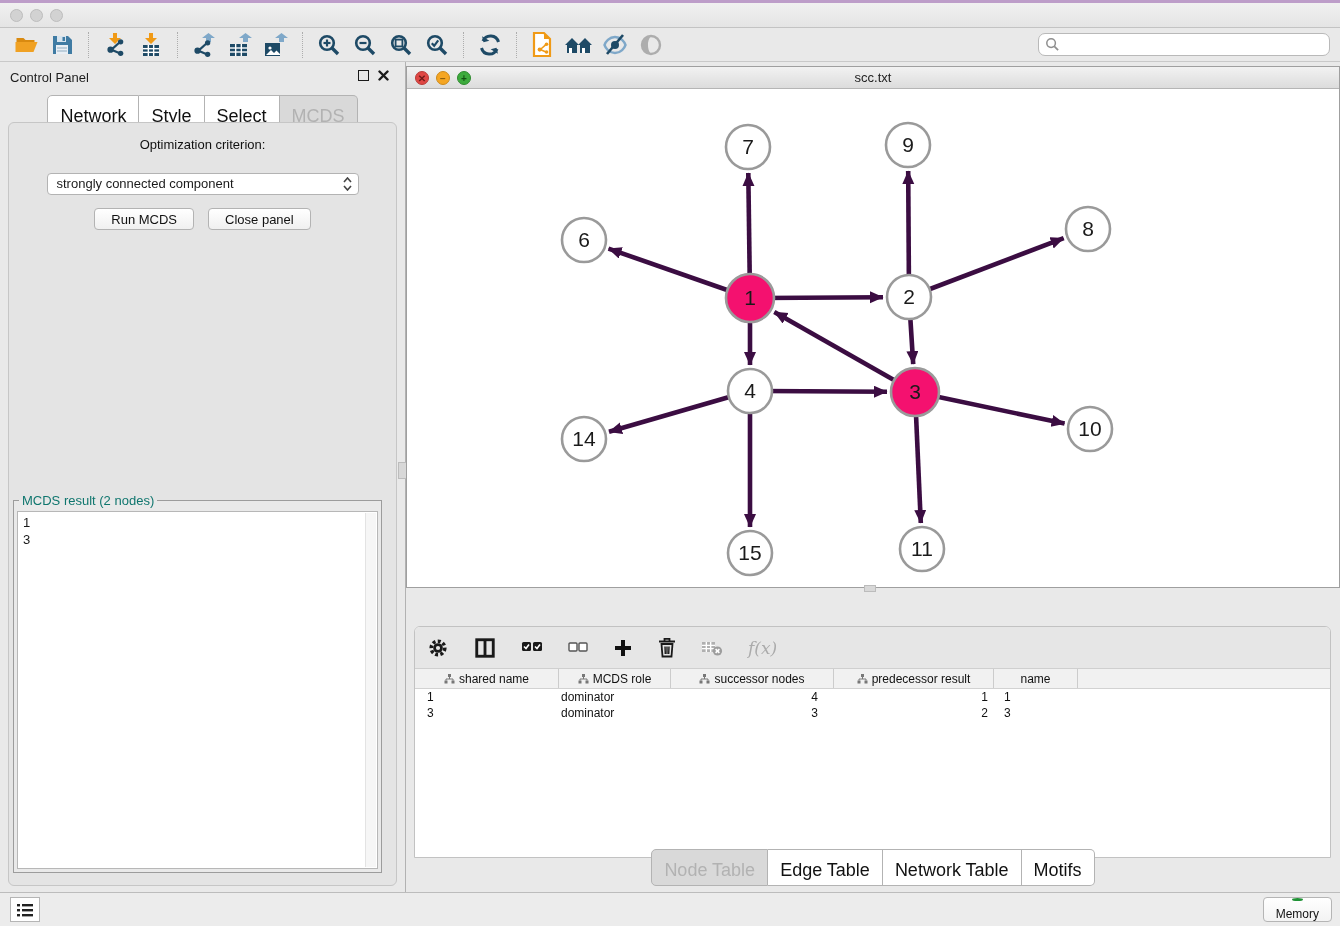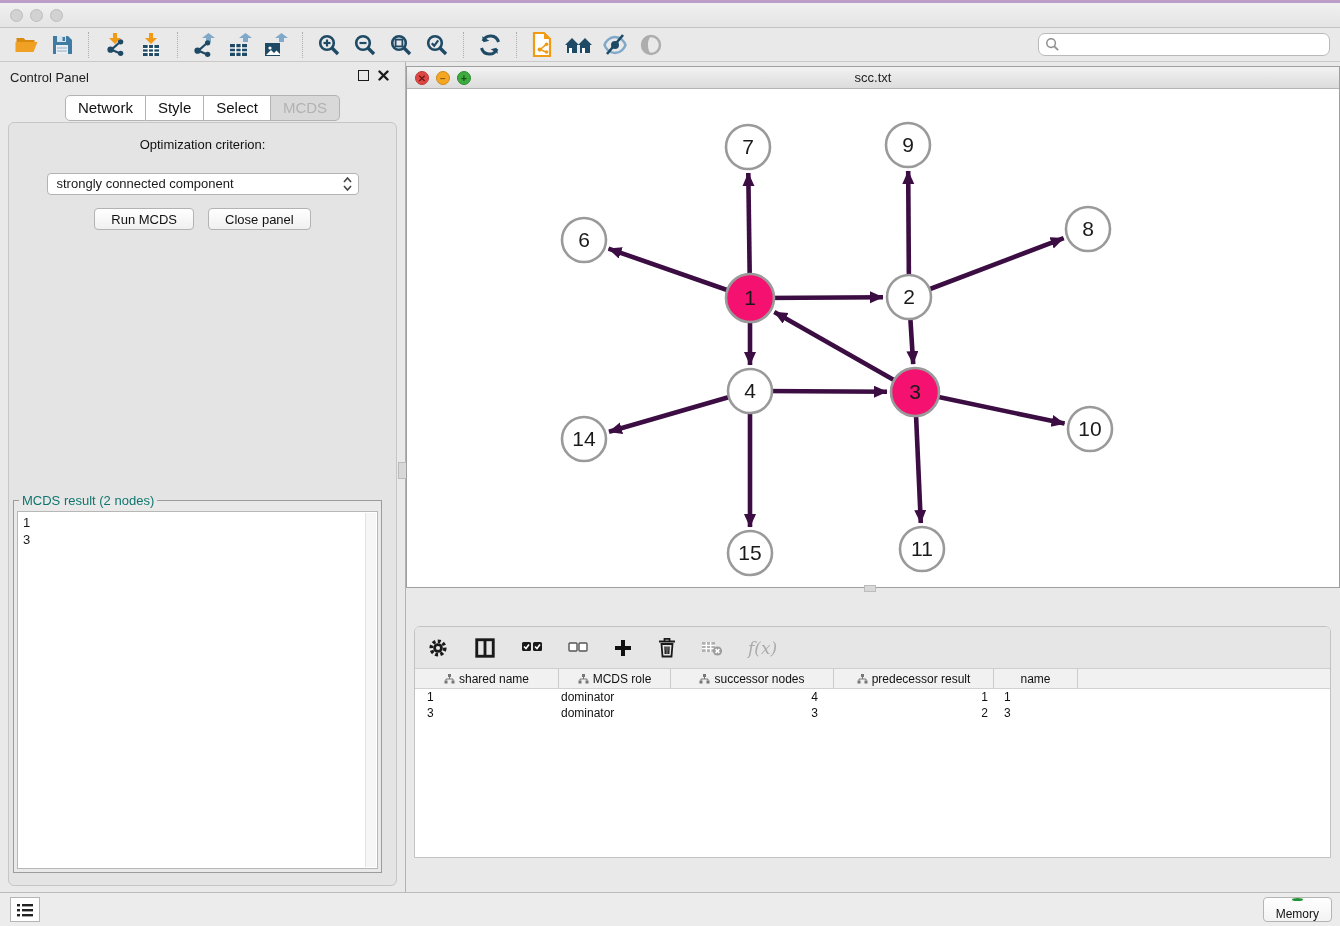--- a/index.html
+++ b/index.html
@@ -20,21 +20,21 @@
   .search-input { border:none; outline:none; flex:1; font-size:12px; height:18px; background:transparent; font-family:"Liberation Sans",sans-serif; }
 
   
   .control-panel { position:absolute; left:0; top:62px; width:406px; height:830px; border-right:1px solid #b2b2b2; background:#e9e9e9; }
   .panel-header { position:relative; height:28px; }
   .panel-title { position:absolute; left:10px; top:8px; font-size:13px; color:#1d1d1d; }
   .win-btns { position:absolute; right:16px; top:8px; display:flex; gap:9px; align-items:center; }
   .float-btn { width:11px; height:11px; border:1.6px solid #1a1a1a; background:transparent; }
   .tabs-row { display:flex; justify-content:center; margin-top:5px; }
   .seg { display:flex; }
-  .seg .tab { font-size:15px; padding:3px 12px 4px 12px; background:#fff; border:1px solid #b3b3b3; border-left:none; color:#111; white-space:nowrap; }
+  .seg .tab { font-size:18px; padding:10px 12px 4px 12px; background:#fff; border:1px solid #b3b3b3; border-left:none; color:#111; white-space:nowrap; }
   .seg .tab:first-child { border-left:1px solid #b3b3b3; border-radius:5px 0 0 5px; }
   .seg .tab:last-child { border-radius:0 5px 5px 0; }
   .seg .tab.selected { background:#d9d9d9; color:#b2b2b2; }
   .cp-body { position:absolute; left:8px; right:8px; top:60px; bottom:6px; background:#e4e4e4; border:1px solid #c6c6c6; border-radius:6px; }
   .opt-label { text-align:center; margin-top:14px; font-size:13px; color:#111; }
   .combo { position:relative; margin:21px auto 0 auto; width:312px; height:22px; background:#fff; border:1px solid #b3b3b3; border-radius:4px; font-size:13px; line-height:20px; padding-left:9px; }
   .combo-arrows { position:absolute; right:4px; top:2px; width:12px; height:16px; display:flex; flex-direction:column; justify-content:center; gap:2px; align-items:center; }
   .btn-row { display:flex; justify-content:center; gap:14px; margin-top:13px; }
   .push-btn { font-size:13px; height:22px; padding:0 16px; background:linear-gradient(#ffffff,#f0f0f0); border:1px solid #b3b3b3; border-radius:4px; color:#111; font-family:"Liberation Sans",sans-serif; }
   .result-fs { position:absolute; left:4px; right:14px; top:370px; bottom:12px; border:1px solid #9c9c9c; background:#e9e9e9; padding:3px; }
@@ -539,20 +539,28 @@
         </div>
         <div class="grid-row">
           <div class="gr-cell" style="width: 144px; text-align: left; padding-left: 12px;">3</div>
           <div class="gr-cell" style="width: 112px; text-align: left; padding-left: 2px;">dominator</div>
           <div class="gr-cell" style="width: 163px; text-align: right; padding-right: 16px;">3</div>
           <div class="gr-cell" style="width: 160px; text-align: right; padding-right: 6px;">2</div>
           <div class="gr-cell" style="width: 84px; text-align: left; padding-left: 10px;">3</div>
         </div>
       </div>
   </div>
+  <div class="tp-tabs">
+      <div class="seg" id="tpTabs">
+        <div class="tab selected">Node Table</div>
+        <div class="tab">Edge Table</div>
+        <div class="tab">Network Table</div>
+        <div class="tab">Motifs</div>
+      </div>
+    </div>
 </div>
 
 <div class="statusbar">
   <div class="list-btn">
     <svg width="18" height="16" viewBox="0 0 18 16">
       <g fill="#222">
           <rect x="1" y="2" width="3" height="2.4"></rect>
           <rect x="1" y="7" width="3" height="2.4"></rect>
           <rect x="1" y="12" width="3" height="2.4"></rect>
         </g>

